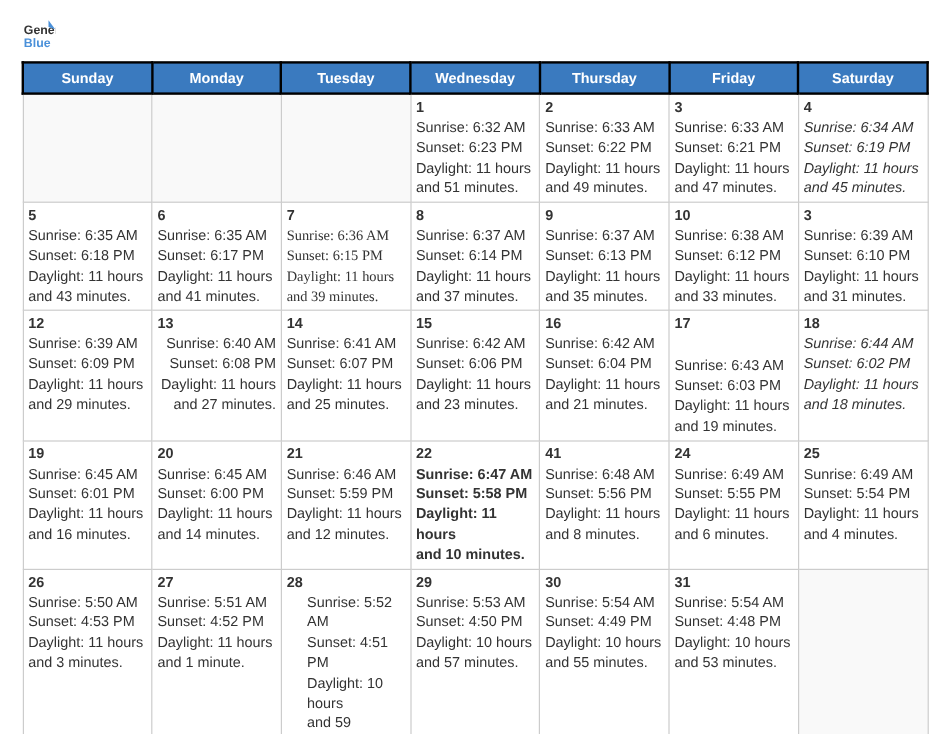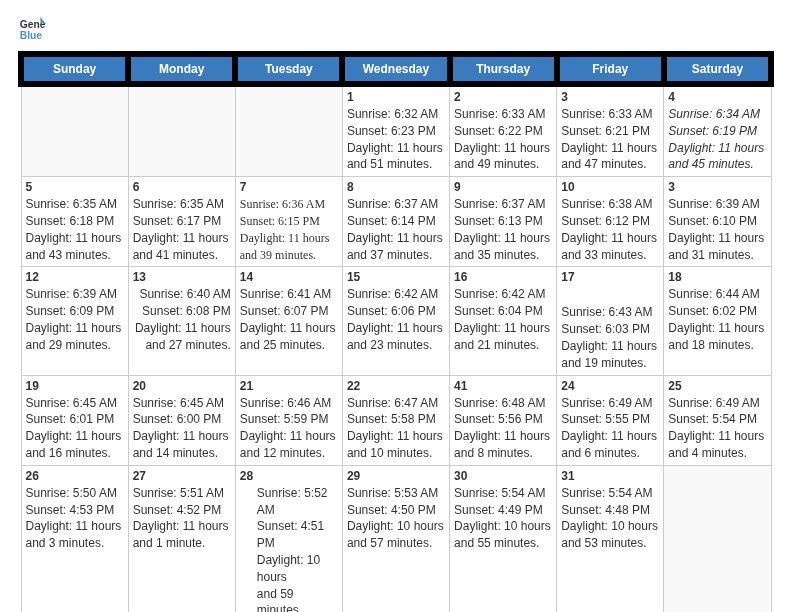--- a/index.html
+++ b/index.html
@@ -47,21 +47,21 @@
       border-collapse: collapse;
       table-layout: fixed;
     }
     .calendar th {
       background-color: #3a7abf;
       color: #fff;
       text-align: center;
       padding: 5px 3px;
       font-size: 12px;
       font-weight: bold;
-      border: 6px solid #000000;
+      border: 2px solid #000000;
     }
     .calendar td {
       border: 1px solid #ccc;
       vertical-align: top;
       padding: 3px 4px;
       font-size: 9.5px;
       color: #333;
       height: 86px;
     }
     .calendar td.empty {
@@ -231,21 +231,21 @@
           </td>
           <td>
             <div class="day-num">17</div>
             <div class="day-info" style="white-space: pre-line; margin-top: 20px;">Sunrise: 6:43 AM
 Sunset: 6:03 PM
 Daylight: 11 hours
 and 19 minutes.</div>
           </td>
           <td>
             <div class="day-num">18</div>
-            <div class="day-info" style="white-space: pre-line;">Sunrise: 6:44 AM
+            <div class="day-info" style="white-space: pre-line; font-style: italic;">Sunrise: 6:44 AM
 Sunset: 6:02 PM
 Daylight: 11 hours
 and 18 minutes.</div>
           </td>
         </tr>
         <tr>
           <td>
             <div class="day-num">19</div>
             <div class="day-info" style="white-space: pre-line;">Sunrise: 6:45 AM
 Sunset: 6:01 PM
@@ -261,21 +261,21 @@
           </td>
           <td>
             <div class="day-num">21</div>
             <div class="day-info" style="white-space: pre-line;">Sunrise: 6:46 AM
 Sunset: 5:59 PM
 Daylight: 11 hours
 and 12 minutes.</div>
           </td>
           <td>
             <div class="day-num">22</div>
-            <div class="day-info" style="white-space: pre-line;">Sunrise: 6:47 AM
+            <div class="day-info" style="white-space: pre-line; font-weight: bold;">Sunrise: 6:47 AM
 Sunset: 5:58 PM
 Daylight: 11 hours
 and 10 minutes.</div>
           </td>
           <td>
             <div class="day-num">41</div>
             <div class="day-info" style="white-space: pre-line;">Sunrise: 6:48 AM
 Sunset: 5:56 PM
 Daylight: 11 hours
 and 8 minutes.</div>

